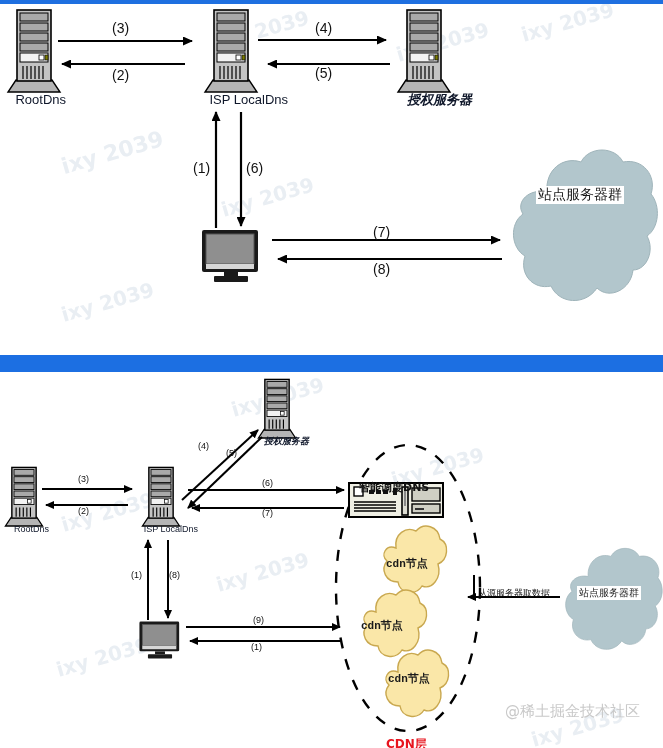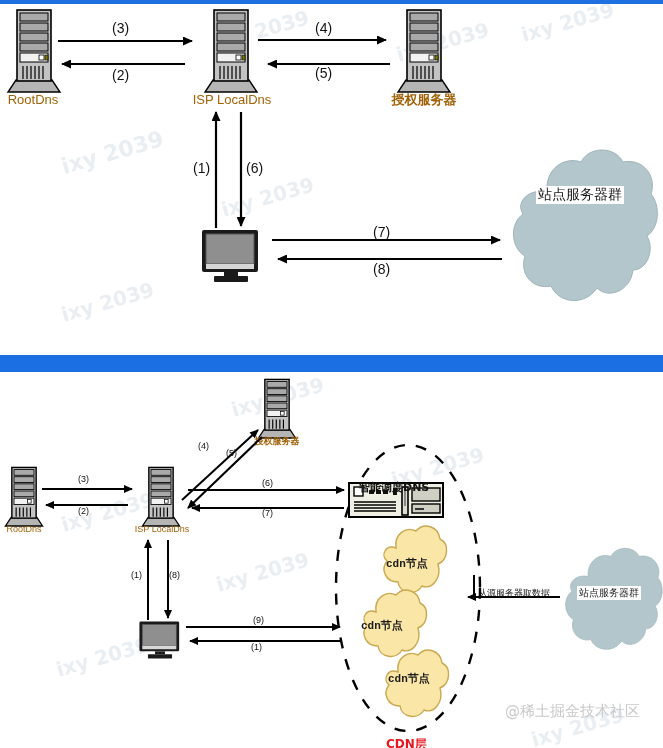--- a/index.html
+++ b/index.html
@@ -19,27 +19,27 @@
     left: 0; top: 0; width: 663px; height: 4px;
     background: #1E6FE0;
   }
   .bar-mid {
     left: 0; top: 355px; width: 663px; height: 17px;
     background: #1C6FE2;
   }
 
   .node-label {
     font-size: 13px;
-    color: #a16207;
-    text-align: center;
+    color: #0f172a;
+    text-align: right;
     white-space: nowrap;
     letter-spacing: 0px;
   }
   .node-label.sm { font-size: 9px; }
-  .cn { font-family: "DejaVu Sans", sans-serif; font-weight: 600; }
+  .cn { font-family: "DejaVu Sans", sans-serif; font-weight: 600; font-style: italic; }
 
   .step {
     font-size: 14px;
     color: #111;
     white-space: nowrap;
   }
   .step.sm { font-size: 9px; }
 
   .wm {
     color: #e9eef3;

